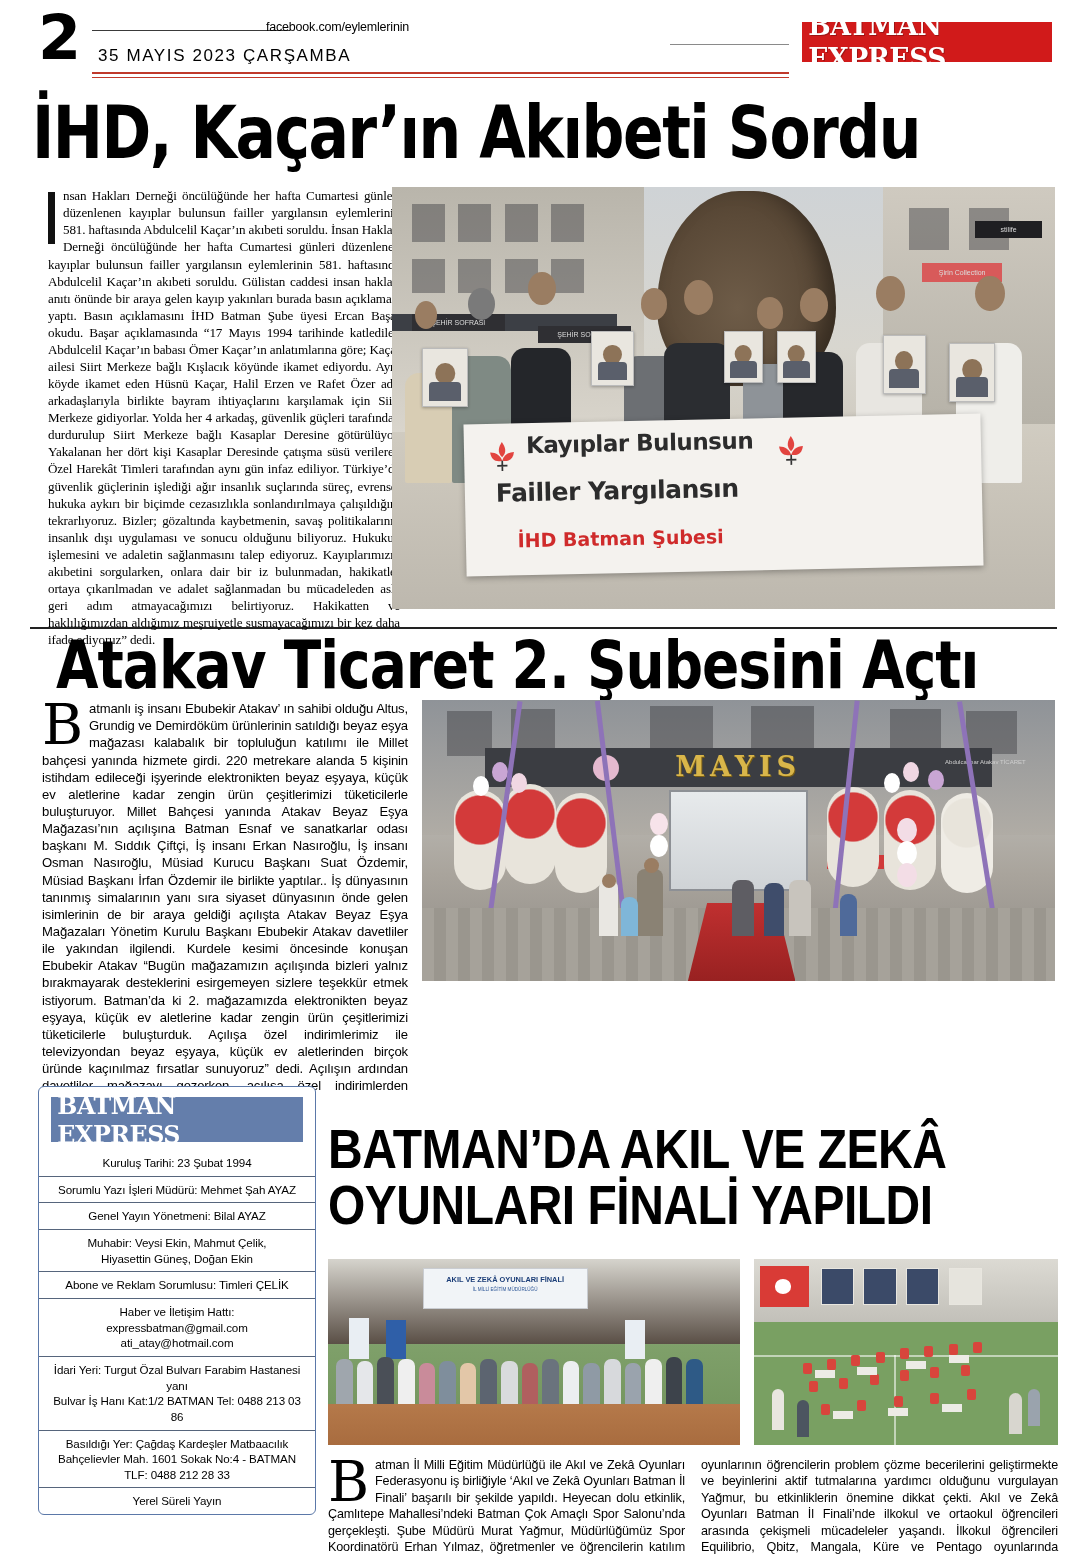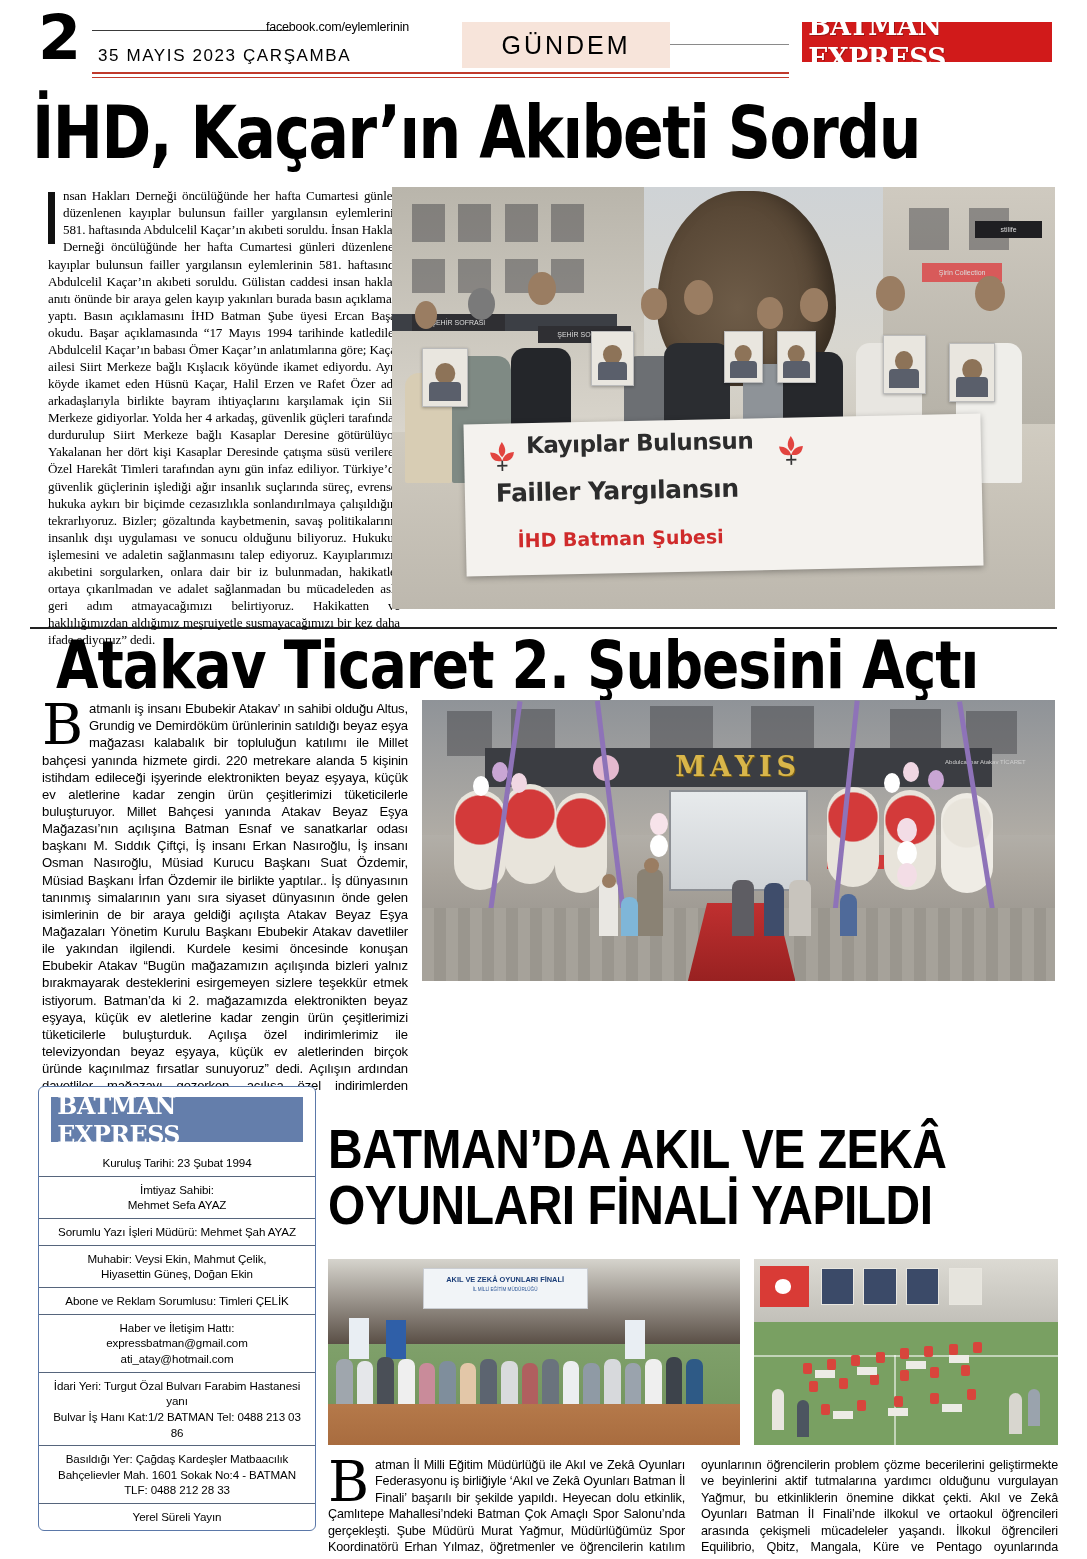--- a/index.html
+++ b/index.html
@@ -255,21 +255,20 @@
 <div class="page">
 
   <div class="masthead-bar">
     <div class="pageno">2</div>
     <div class="hdr-lines">
         <div class="hdr-rule-top"></div>
       </div>
     <div class="fb-url">facebook.com/eylemlerinin</div>
     <div class="date-line">35 MAYIS 2023 ÇARŞAMBA</div>
     <div class="hdr-rule-gray"></div>
-    <div class="section-tag">GÜNDEM</div>
     <div class="brand-logo">
       <span>BATMAN EXPRESS</span>
     </div>
     <div class="hdr-rule-red"></div>
     <div class="hdr-rule-red2"></div>
   </div>
 
   <h1 class="headline-1">İHD, Kaçar’ın Akıbeti Sordu</h1>
 
   <div class="art1">
@@ -426,22 +425,22 @@
     </div>
   </div>
 
   <div class="bottom">
 
     <div class="imprint">
       <div class="imprint-logo">
         <span>BATMAN EXPRESS</span>
       </div>
       <div class="imp-row">Kuruluş Tarihi: 23 Şubat 1994</div>
-      <div class="imp-row">İmtiyaz Sahibi:<br>Mehmet Sefa AYAZ</div>
       <div class="imp-row">Sorumlu Yazı İşleri Müdürü: Mehmet Şah AYAZ</div>
+      <div class="imp-row">Genel Yayın Yönetmeni: Bilal AYAZ</div>
       <div class="imp-row">Muhabir: Veysi Ekin, Mahmut Çelik,<br>Hiyasettin Güneş, Doğan Ekin</div>
       <div class="imp-row">Abone ve Reklam Sorumlusu: Timleri ÇELİK</div>
       <div class="imp-row">Haber ve İletişim Hattı:<br>expressbatman@gmail.com<br>ati_atay@hotmail.com</div>
       <div class="imp-row">İdari Yeri: Turgut Özal Bulvarı Farabim Hastanesi yanı<br>Bulvar İş Hanı Kat:1/2 BATMAN Tel: 0488 213 03 86</div>
       <div class="imp-row">Basıldığı Yer: Çağdaş Kardeşler Matbaacılık<br>Bahçelievler Mah. 1601 Sokak No:4  -  BATMAN<br>TLF: 0488 212 28 33</div>
       <div class="imp-row">Yerel Süreli Yayın</div>
 
     </div>
 
     <div class="art3">

